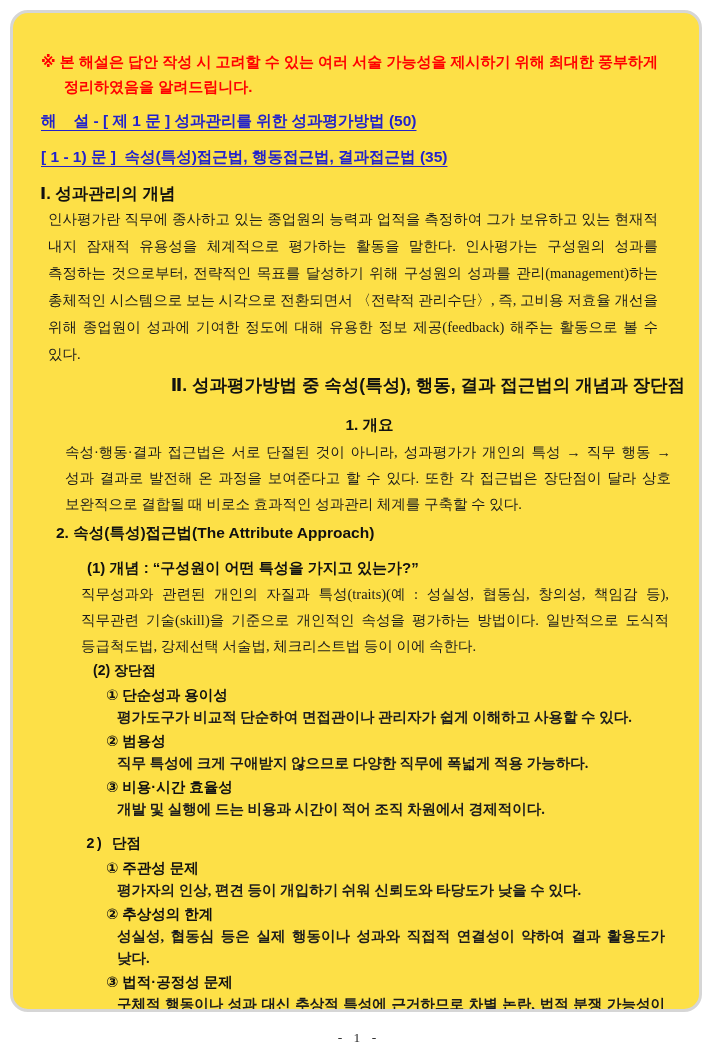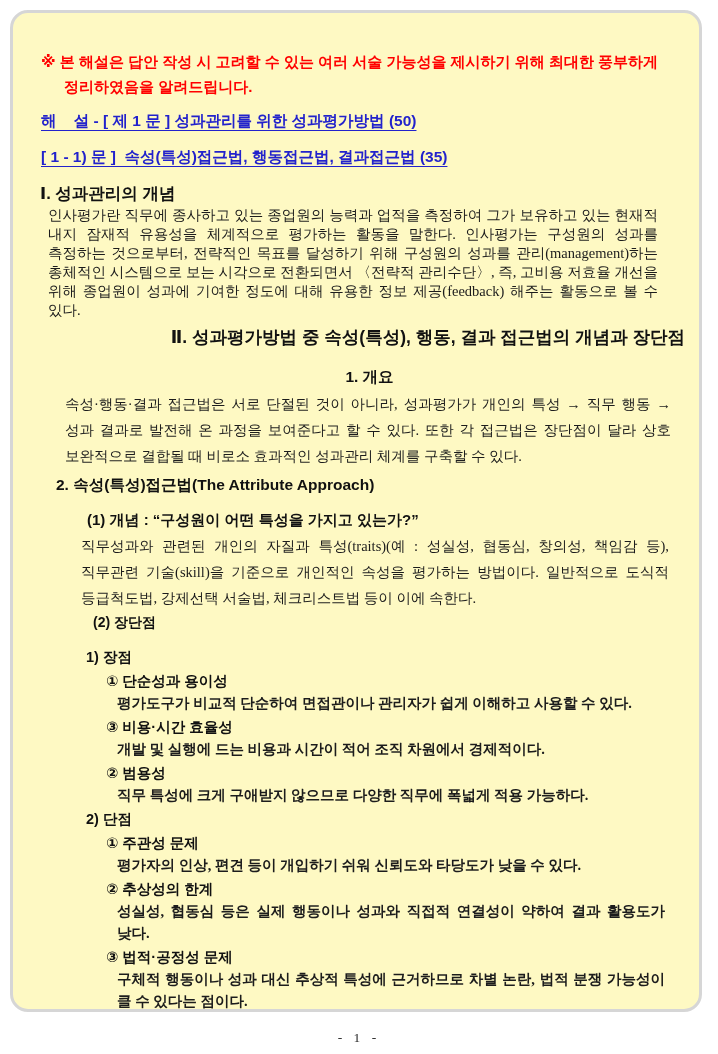--- a/index.html
+++ b/index.html
@@ -17,21 +17,21 @@
   }
   .sheet {
     position: absolute;
     left: 10px;
     top: 10px;
     width: 692px;
     height: 1002px;
     border: 3px solid #d6d6d6;
     border-radius: 18px;
     box-sizing: border-box;
-    background: #fef9c3;
+    background: #fde047;
     overflow: hidden;
   }
   .content {
     padding: 36px 14px 0 14px;
   }
   
   .notice {
     margin: 0 6px 0 14px;
     font-family: "Liberation Sans", "DejaVu Sans", sans-serif;
     font-weight: bold;
@@ -78,31 +78,31 @@
     font-family: "Liberation Sans", "DejaVu Sans", sans-serif;
     font-weight: bold;
     color: #111111;
   }
   .h-overview { margin: 16px 0 0 27px; font-size: 15.5px; line-height: 22px; text-align: center; }
   .h-attribute { margin: 4px 0 0 29px; font-size: 15.5px; line-height: 24px; }
   .h-concept { margin: 11px 0 0 60px; font-size: 15px; line-height: 23px; }
   .h-proscons { margin: 0 0 0 66px; font-size: 14px; line-height: 23px; }
   .h-list { margin: 12px 0 0 59px; font-size: 14.5px; line-height: 22px; }
   .h-list.first { margin-top: 12px; }
-  .h-list.second { margin-top: 2px; }
+  .h-list.second { margin-top: 13px; font-family: Liberation Mono, monospace; }
   
   .para {
     text-align: justify;
     word-break: keep-all;
     font-size: 14.5px;
     color: #1c1c1c;
   }
   .para-s1 {
     margin: 1px 27px 0 21px;
-    line-height: 19px;
+    line-height: 27px;
   }
   .para-overview {
     margin: 3px 14px 0 38px;
     line-height: 26px;
   }
   .para-concept {
     margin: 2px 16px 0 54px;
     line-height: 26px;
   }
   
@@ -158,34 +158,33 @@
     <p class="para para-overview">속성·행동·결과 접근법은 서로 단절된 것이 아니라, 성과평가가 개인의 특성 → 직무 행동 → 성과 결과로 발전해 온 과정을 보여준다고 할 수 있다. 또한 각 접근법은 장단점이 달라 상호 보완적으로 결합될 때 비로소 효과적인 성과관리 체계를 구축할 수 있다.</p>
 
     <div class="h-num h-attribute">2. 속성(특성)접근법(The Attribute Approach)</div>
 
     <div class="h-num h-concept">(1) 개념 : “구성원이 어떤 특성을 가지고 있는가?”</div>
     <p class="para para-concept">직무성과와 관련된 개인의 자질과 특성(traits)(예 : 성실성, 협동심, 창의성, 책임감 등), 직무관련 기술(skill)을 기준으로 개인적인 속성을 평가하는 방법이다. 일반적으로 도식적 등급척도법, 강제선택 서술법, 체크리스트법 등이 이에 속한다.</p>
 
     <div class="h-num h-proscons">(2) 장단점</div>
 
     <div class="pros-group">
-      <div class="h-num h-list first">1) 장점</div>
 
       <div>
         <div class="item-label">① 단순성과 용이성</div>
         <p class="item-desc">평가도구가 비교적 단순하여 면접관이나 관리자가 쉽게 이해하고 사용할 수 있다.</p>
       </div>
       <div>
+        <div class="item-label">② 범용성</div>
+        <p class="item-desc">직무 특성에 크게 구애받지 않으므로 다양한 직무에 폭넓게 적용 가능하다.</p>
+      </div>
+      <div>
         <div class="item-label">③ 비용·시간 효율성</div>
         <p class="item-desc">개발 및 실행에 드는 비용과 시간이 적어 조직 차원에서 경제적이다.</p>
       </div>
-      <div>
-        <div class="item-label">② 범용성</div>
-        <p class="item-desc">직무 특성에 크게 구애받지 않으므로 다양한 직무에 폭넓게 적용 가능하다.</p>
-      </div>
     </div>
 
     <div class="cons-group">
       <div class="h-num h-list second">2) 단점</div>
 
       <div>
         <div class="item-label">① 주관성 문제</div>
         <p class="item-desc">평가자의 인상, 편견 등이 개입하기 쉬워 신뢰도와 타당도가 낮을 수 있다.</p>
       </div>
       <div>

